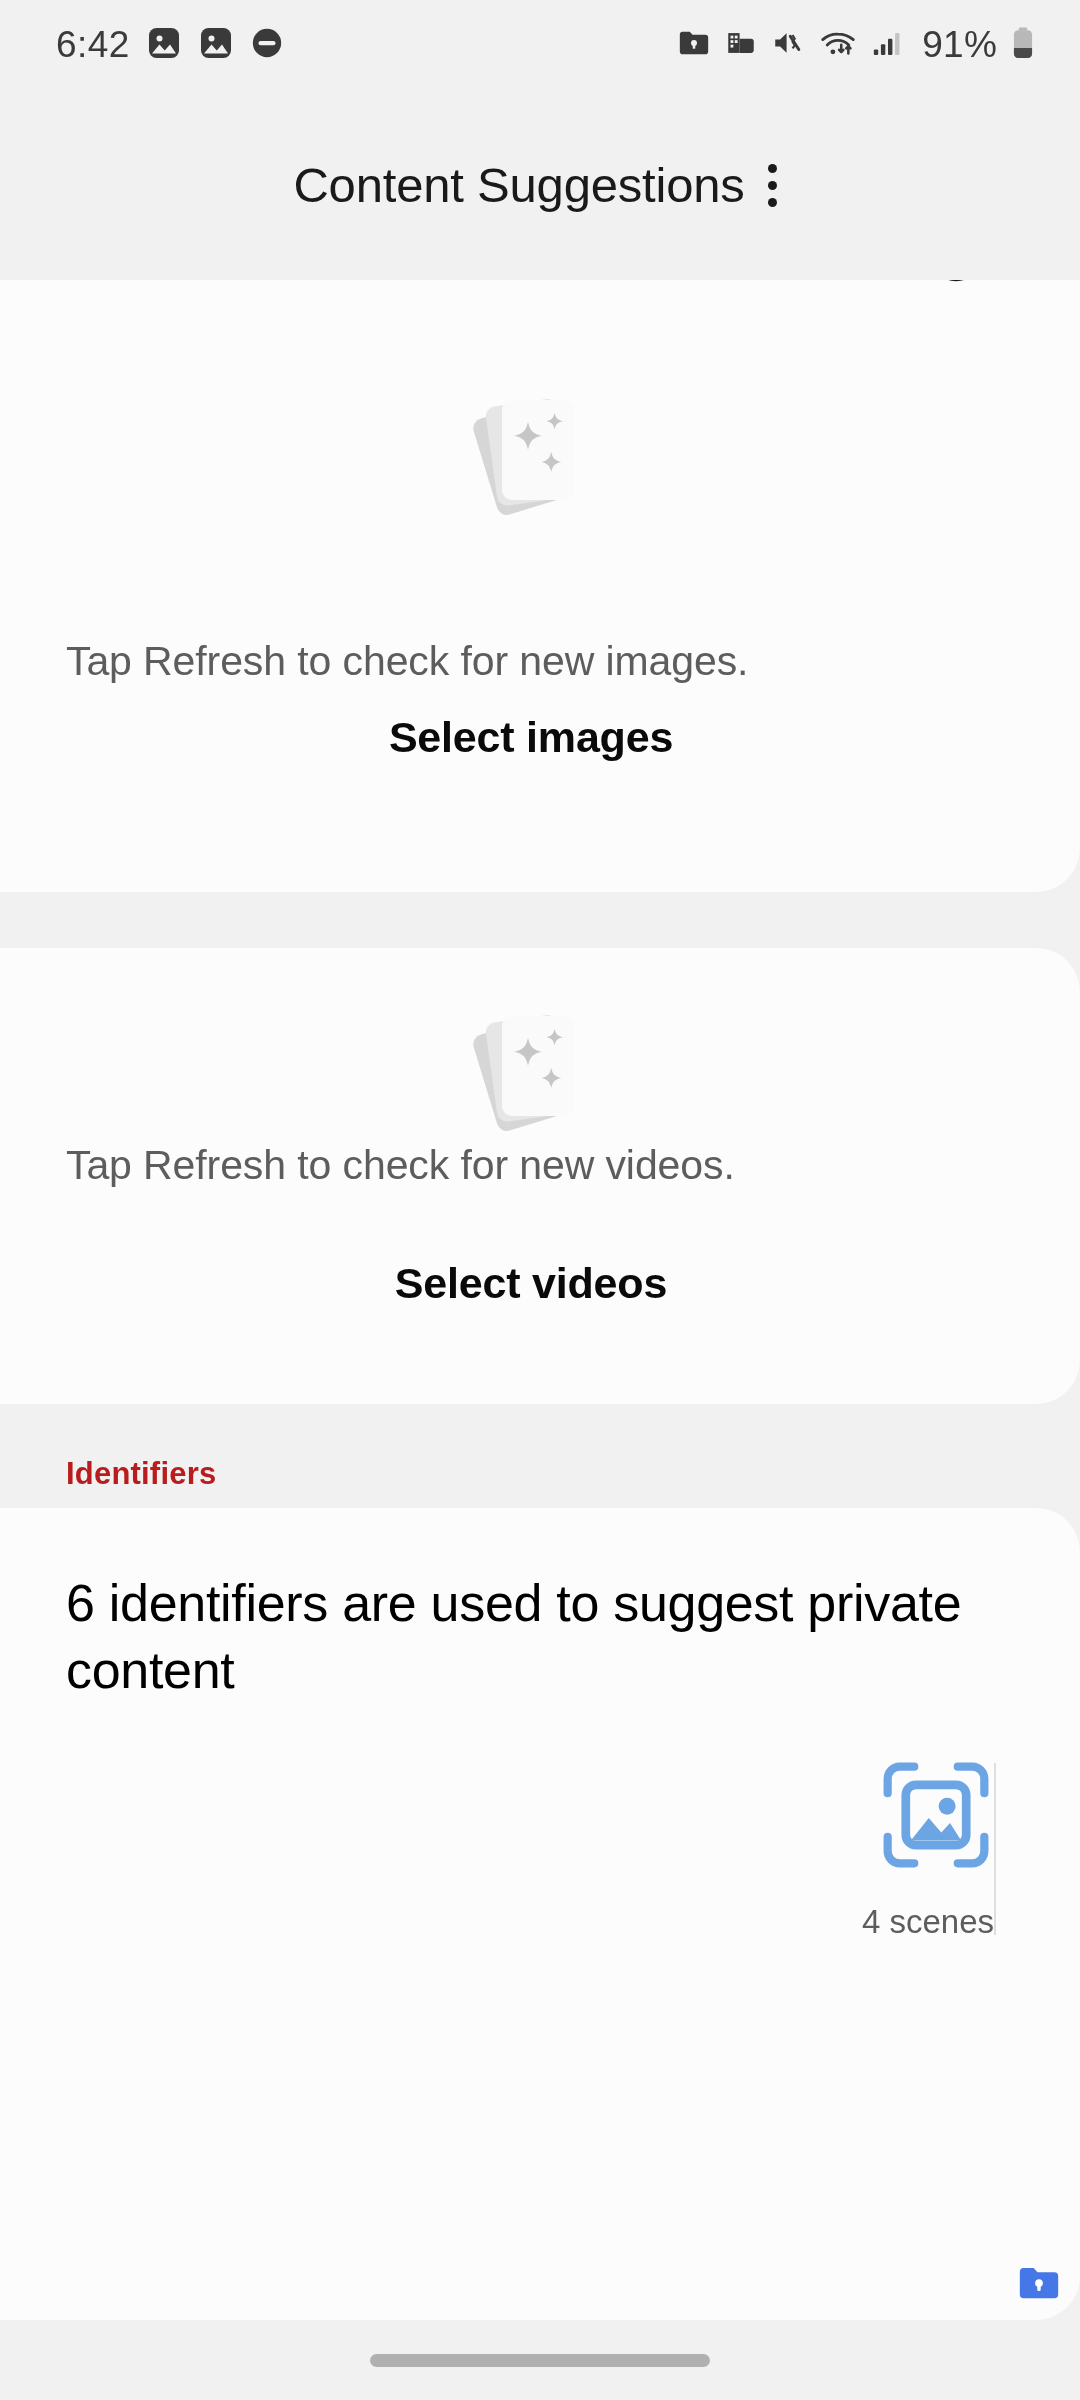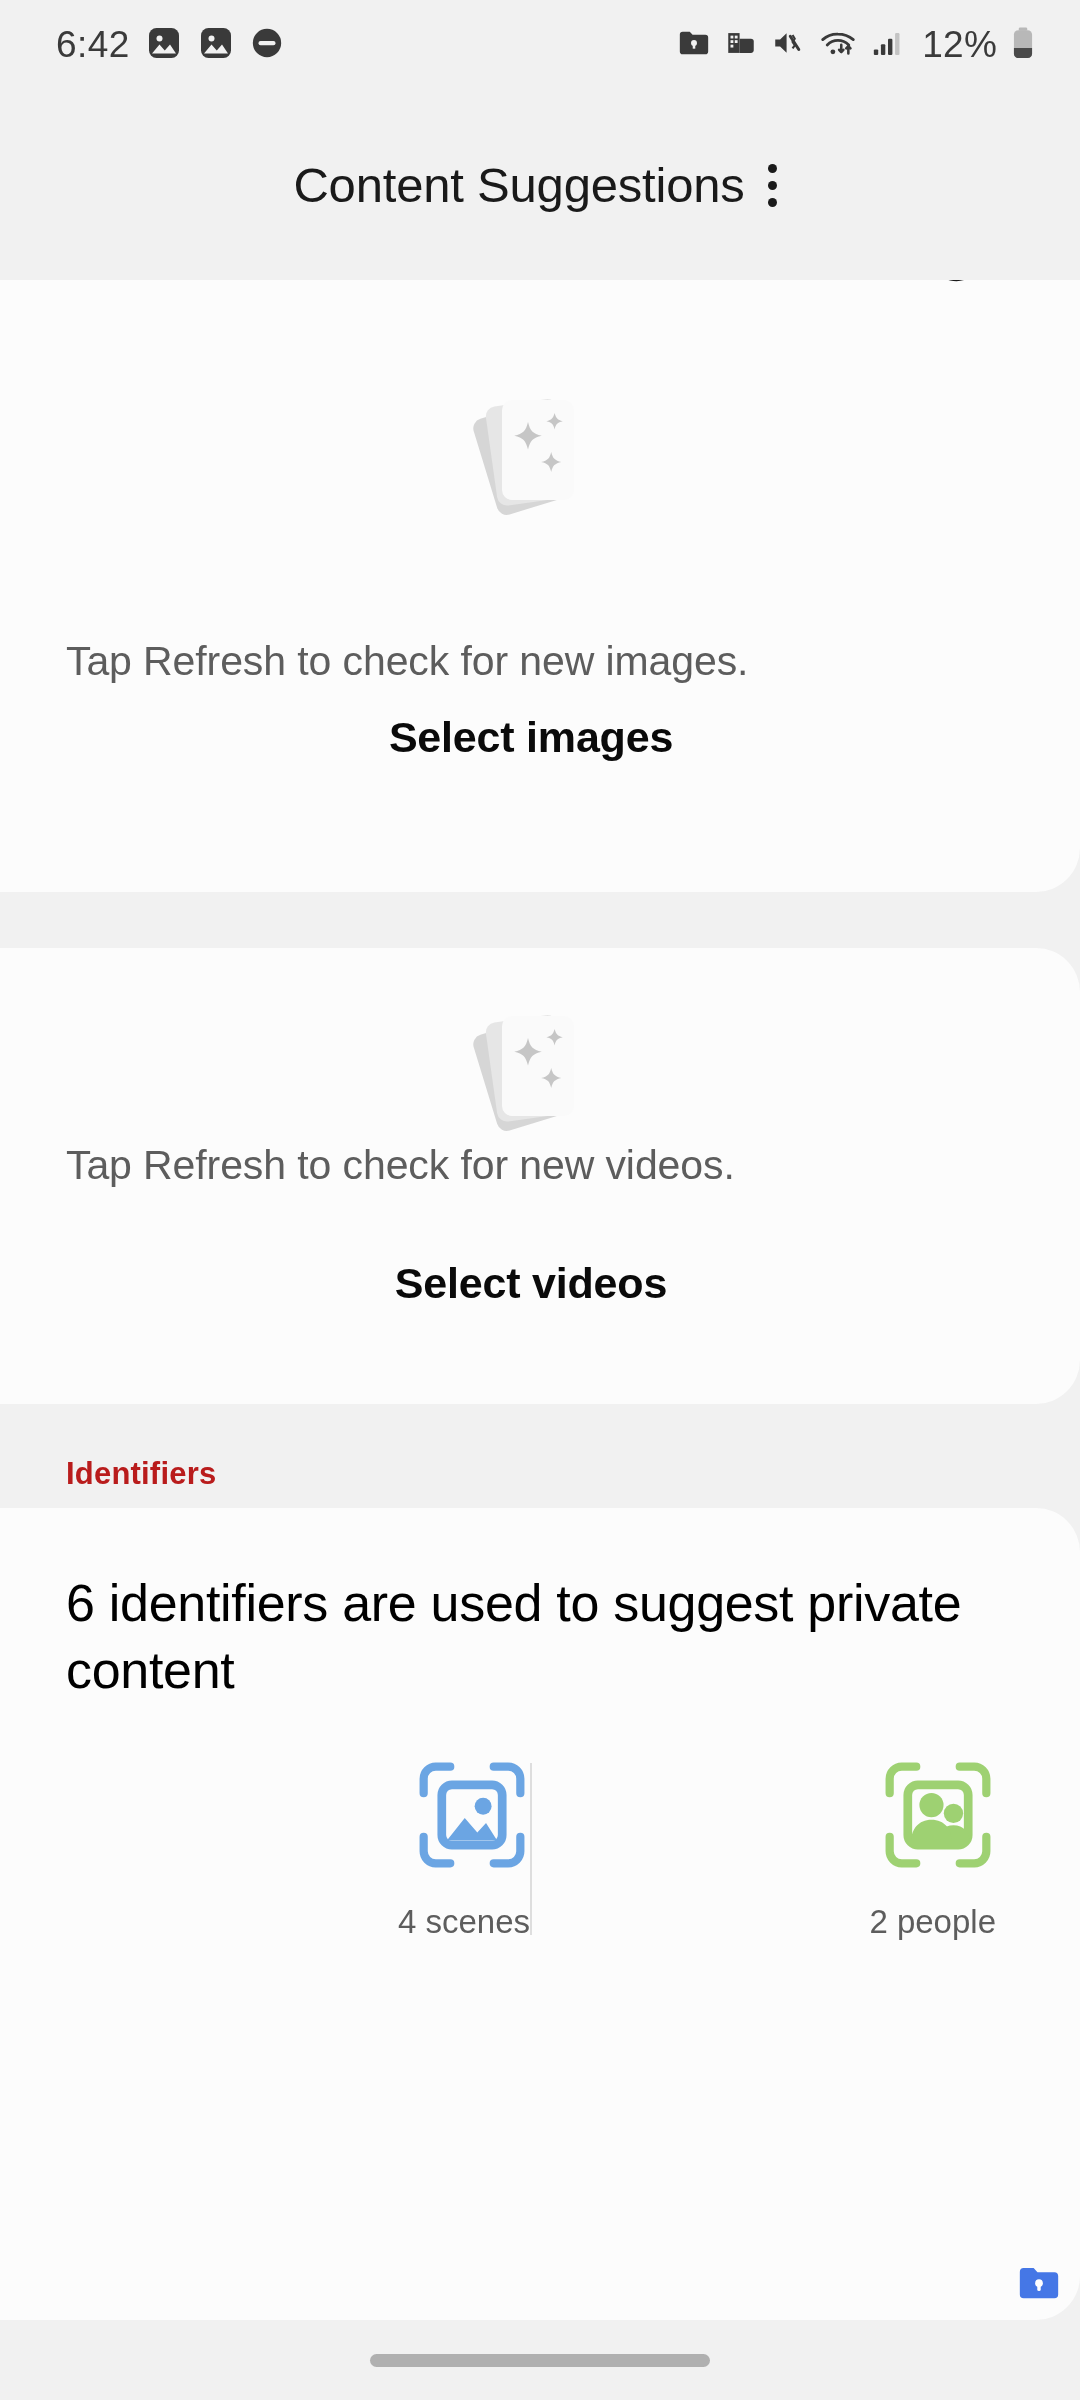--- a/index.html
+++ b/index.html
@@ -172,21 +172,21 @@
         </svg>
       </span>
       <span class="ico">
         <svg width="34" height="34" viewBox="0 0 24 24">
           <rect x="2" y="16.5" width="3.1" height="4" rx="0.8" fill="#3a3a3a"></rect>
           <rect x="7" y="12.8" width="3.1" height="7.7" rx="0.8" fill="#3a3a3a"></rect>
           <rect x="12" y="9" width="3.1" height="11.5" rx="0.8" fill="#3a3a3a"></rect>
           <rect x="17" y="5" width="3.1" height="15.5" rx="0.8" fill="#c4c4c4"></rect>
         </svg>
       </span>
-      <span class="sb-pct">12%</span>
+      <span class="sb-pct">91%</span>
       <span class="ico">
         <svg width="26" height="34" viewBox="0 0 16 24">
           <rect x="5" y="1" width="6" height="2.4" rx="1" fill="#b8b8b8"></rect>
           <rect x="1.6" y="3" width="12.8" height="19.6" rx="3" fill="#b8b8b8"></rect>
           <path d="M1.6 15.5h12.8v4.1a3 3 0 01-3 3H4.6a3 3 0 01-3-3z" fill="#4a4a4a"></path>
         </svg>
       </span>
     </div>
   </div>
 
@@ -274,38 +274,20 @@
                 <rect x="11.5" y="11.5" width="25" height="25" rx="4.2" fill="none" stroke="#6ba5e3" stroke-width="3.6"></rect>
                 <circle cx="28.6" cy="20.4" r="3.5" fill="#6ba5e3"></circle>
                 <path d="M13.6 34.5l7.4-9.3 5.2 6 3.6-3.9 4.6 7.2z" fill="#6ba5e3"></path>
               </svg>
             </span>
             <span class="ident-caption">4 scenes</span>
           </div>
 
           <div class="ident-divider"></div>
 
-          <div class="ident-col">
-            <span>
-              <svg width="116" height="116" viewBox="0 0 48 48">
-                <g stroke="#9ed172" stroke-width="3.4" fill="none" stroke-linecap="round">
-                  <path d="M4 15v-6a5 5 0 015-5h6"></path>
-                  <path d="M44 15v-6a5 5 0 00-5-5h-6"></path>
-                  <path d="M4 33v6a5 5 0 005 5h6"></path>
-                  <path d="M44 33v6a5 5 0 01-5 5h-6"></path>
-                </g>
-                <rect x="11.5" y="11.5" width="25" height="25" rx="4.2" fill="none" stroke="#9ed172" stroke-width="3.6"></rect>
-                <circle cx="30.4" cy="23.3" r="4" fill="#9ed172"></circle>
-                <path d="M30.4 28.2c4.2 0 6.6 3 6.6 6.6h-13.2c0-3.6 2.4-6.6 6.6-6.6z" fill="#9ed172"></path>
-                <circle cx="21.3" cy="19.9" r="5" fill="#9ed172"></circle>
-                <path d="M21.3 26c5.4 0 8.4 4 8.4 8.8H12.9c0-4.8 3-8.8 8.4-8.8z" fill="#9ed172"></path>
-              </svg>
-            </span>
-            <span class="ident-caption">2 people</span>
-          </div>
         </div>
       </div>
     </div>
 
     <div class="sf-badge">
       <svg width="46" height="46" viewBox="0 0 24 24">
         <path d="M2 6.2a2 2 0 012-2h5.2l2 2.2h8.8a2 2 0 012 2V18a2 2 0 01-2 2H4a2 2 0 01-2-2z" fill="#4577e6"></path>
         <circle cx="12" cy="12.1" r="2" fill="#ffffff"></circle>
         <rect x="11.1" y="12.4" width="1.8" height="3.8" rx="0.8" fill="#ffffff"></rect>
       </svg>

